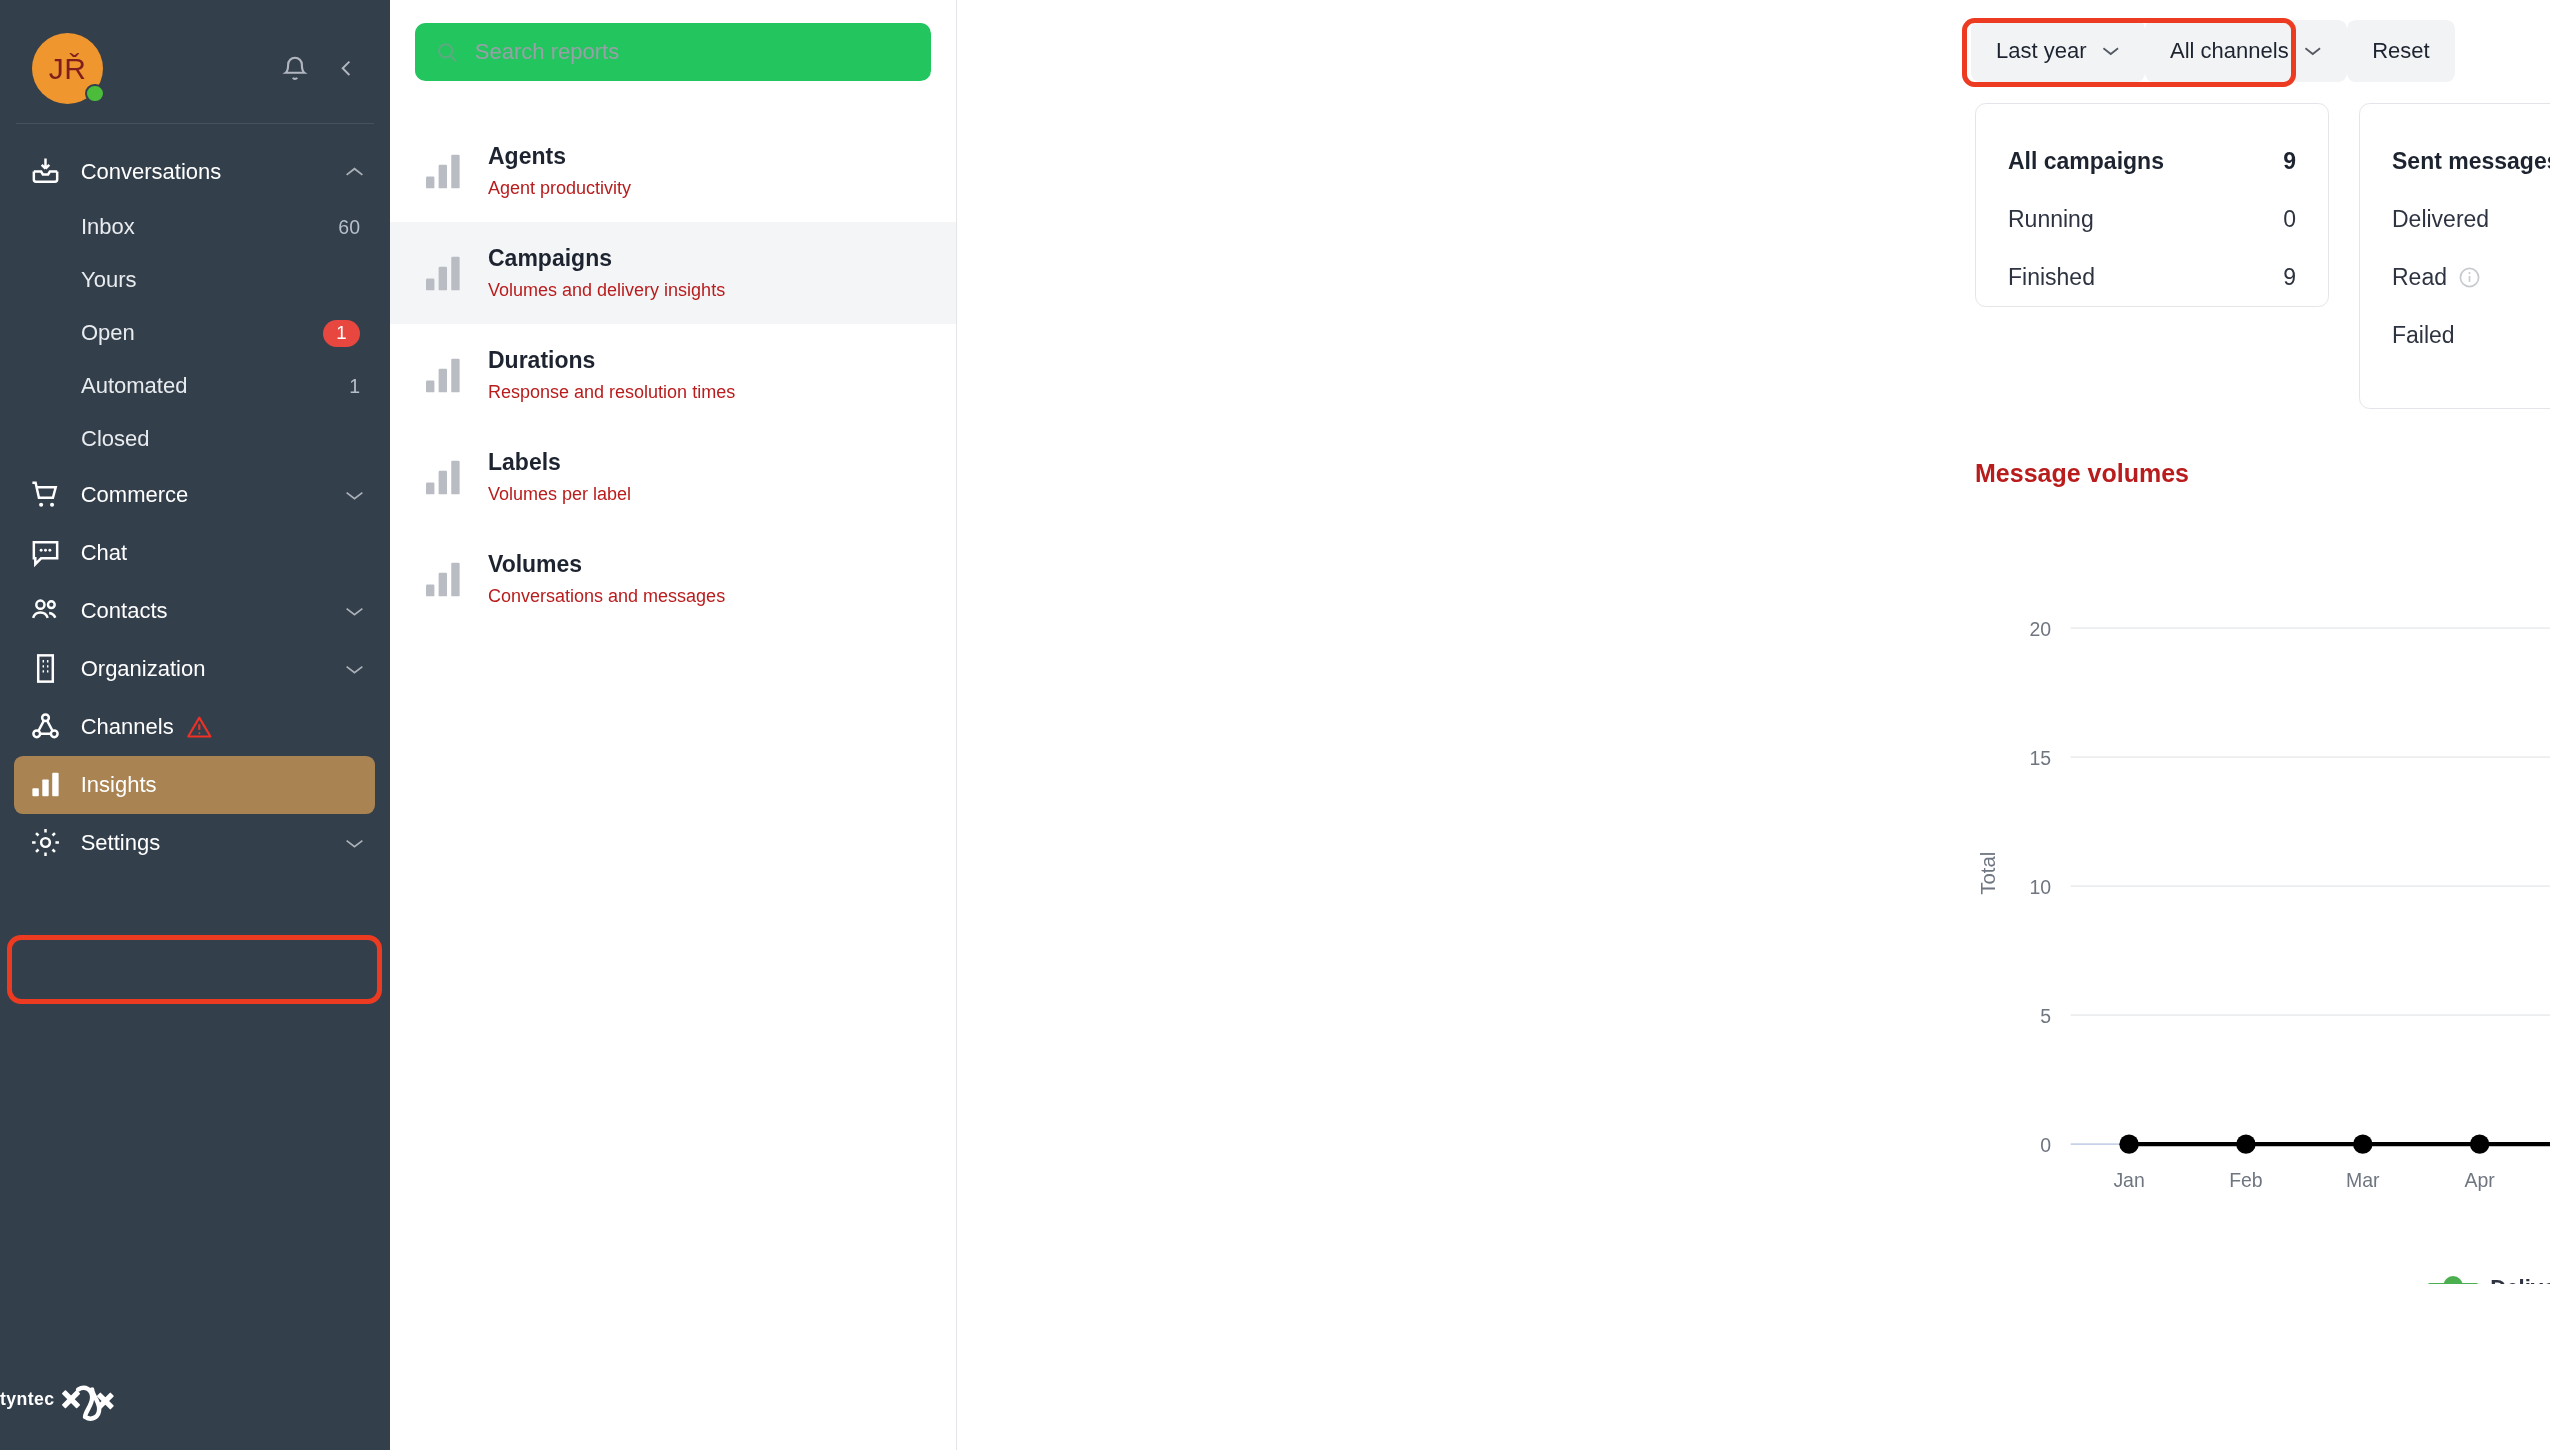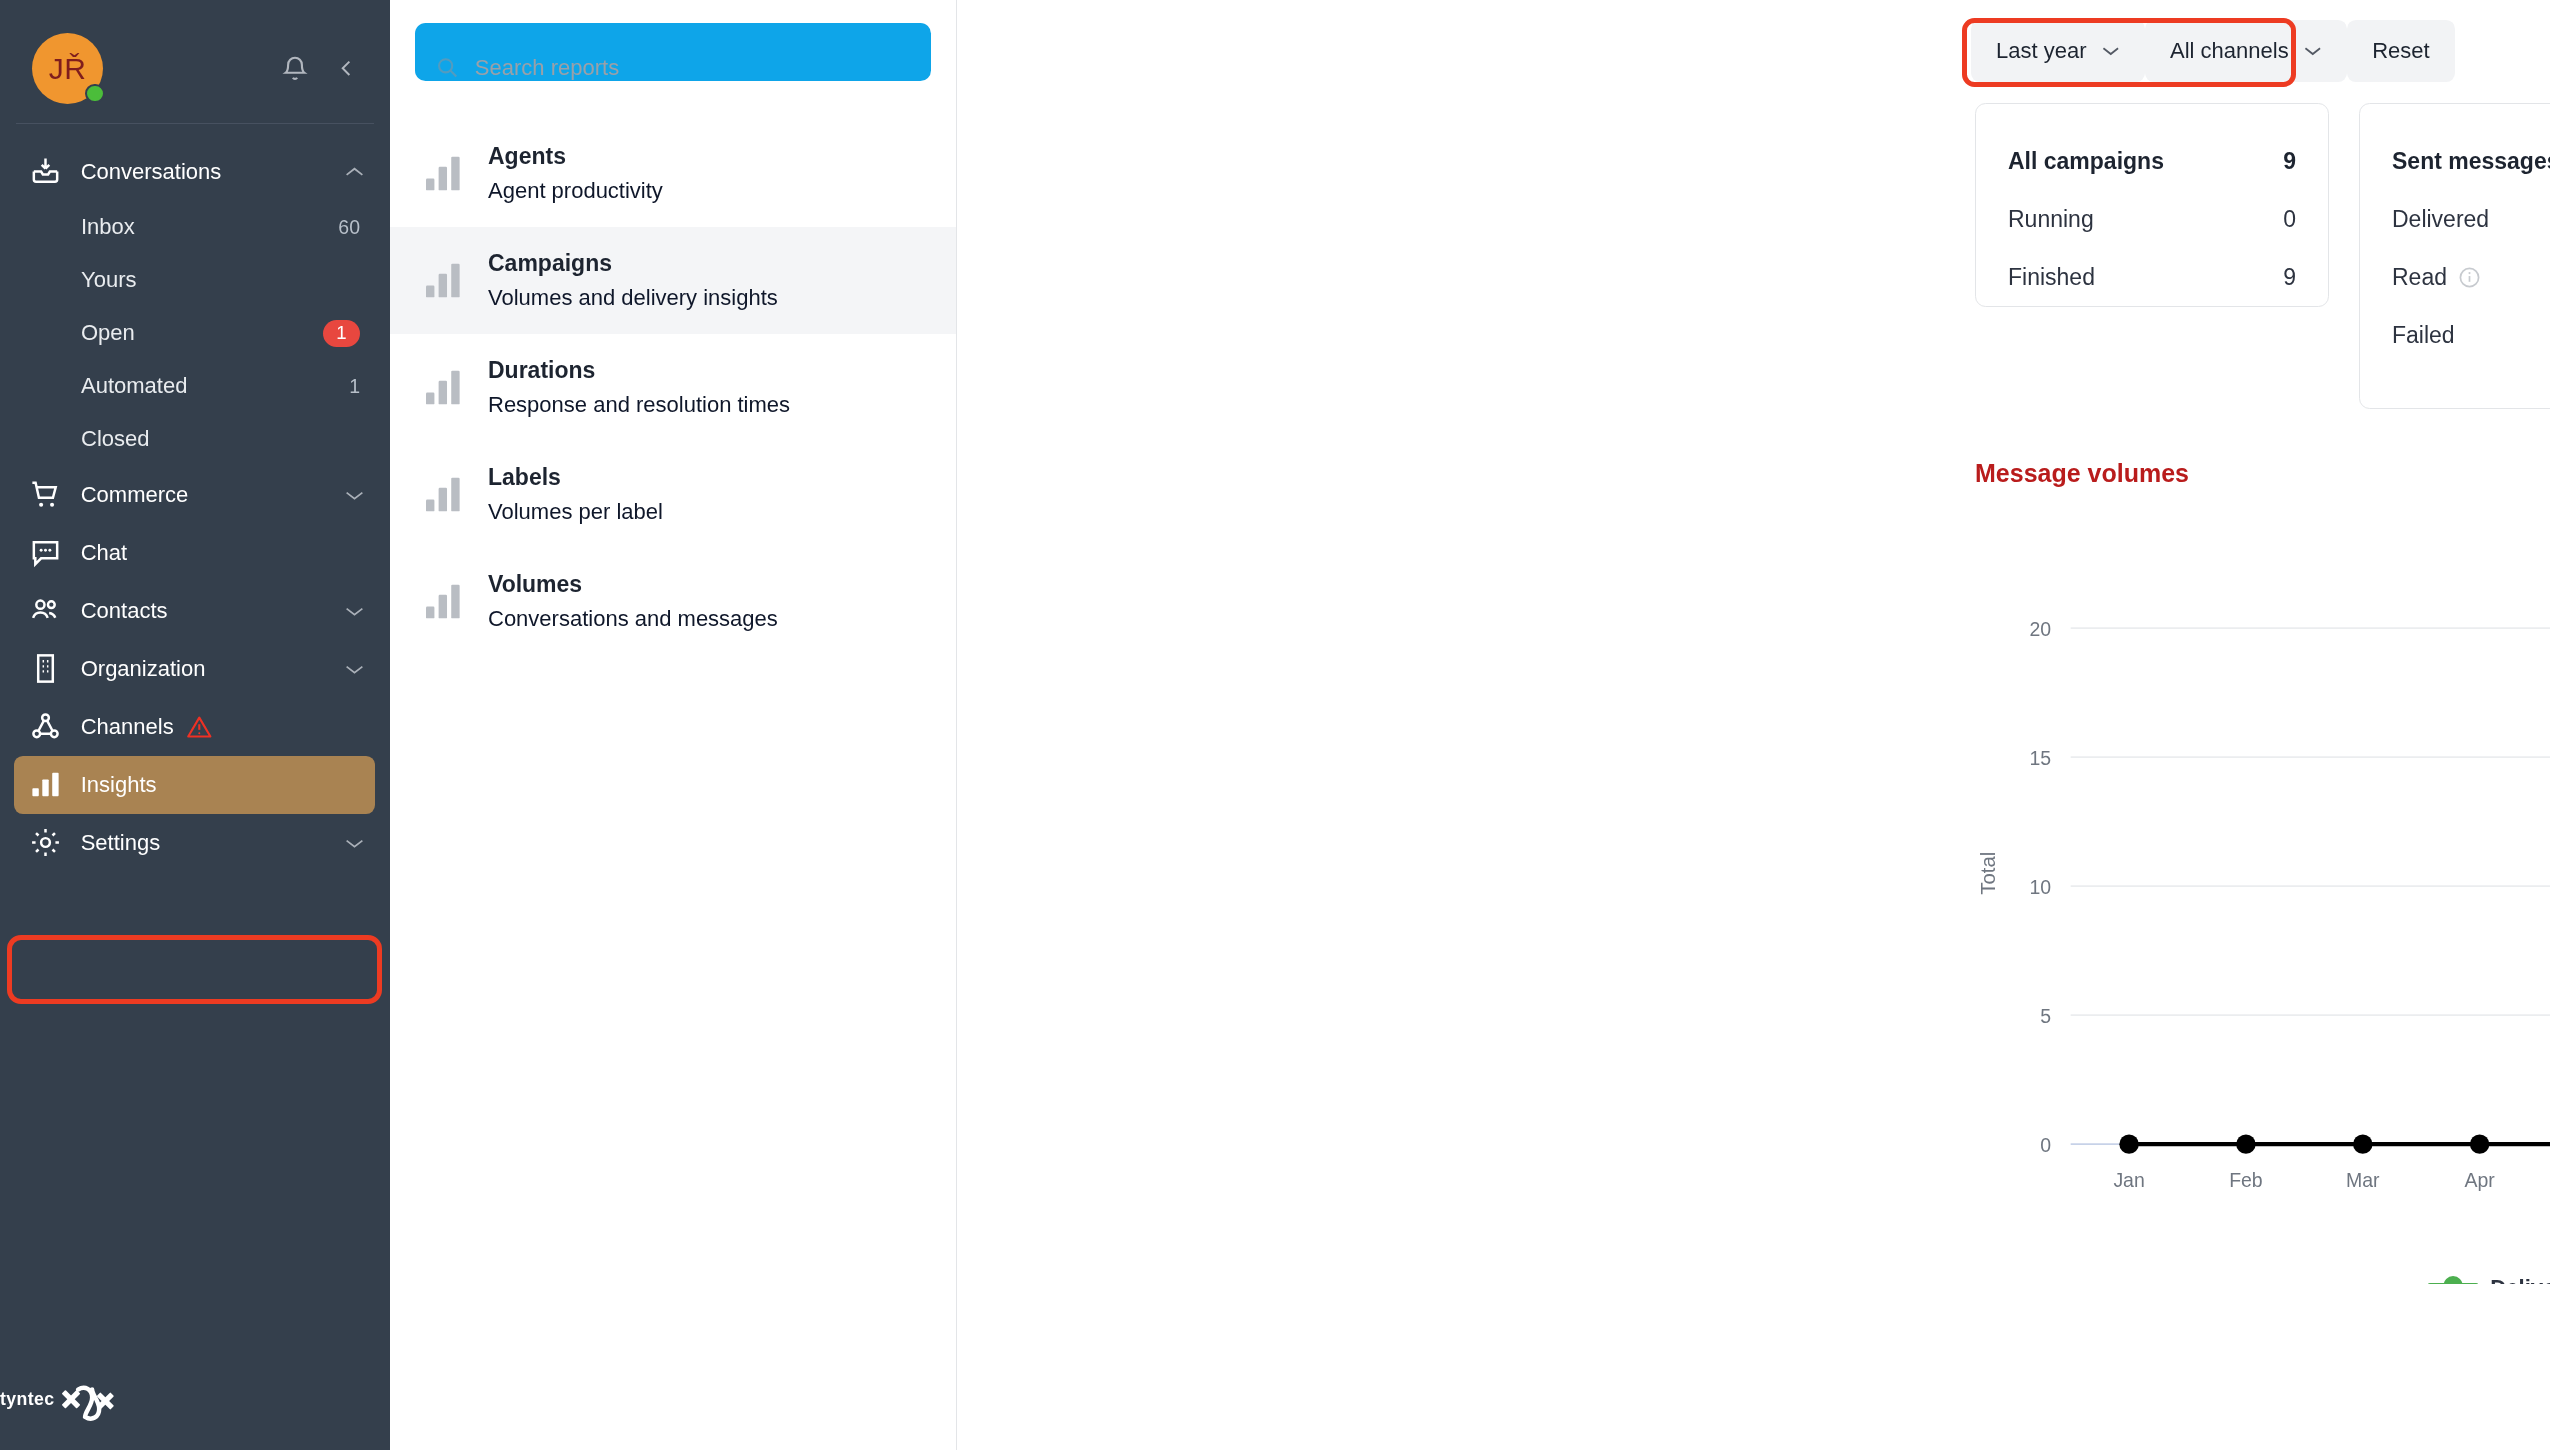--- a/index.html
+++ b/index.html
@@ -85,37 +85,37 @@
   .sb-logo .brandname { font-size: 17.7px; font-weight: 600; letter-spacing: 0.4px; color:#fff; margin-bottom: 3.5px;}
 
   
   .reports {
     width: 567px; flex: 0 0 567px; height: 1450px;
     background: #fff; border-right: 0.9px solid #e3e5e8;
     padding-top: 23px;
   }
   .searchbox {
     margin: 0 25px 39px 25px;
-    height: 58px; background: #0ea5e9; border-radius: 10.6px;
-    display: flex; align-items: flex-end; padding: 0 19.5px;
+    height: 58px; background: #22c55e; border-radius: 10.6px;
+    display: flex; align-items: center; padding: 0 19.5px;
   }
   .searchbox .s-ico { width: 26.6px; height: 26.6px; margin-right: 16px; opacity: .55; }
   .searchbox input {
     border: none; outline: none; background: transparent;
     font-family: inherit; font-size: 22px; color: #2d3340; width: 100%;
   }
   .searchbox input::placeholder { color: #9aa0a8; }
   .report-item {
     display: flex; align-items: center;
     padding: 23px 25px 23px 34px; min-height: 96px;
   }
   .report-item.selected { background: #f4f5f7; }
   .report-item .r-ico { width: 41px; height: 37px; flex: 0 0 41px; margin-right: 23px; }
   .report-item .r-title { font-size: 23px; font-weight: 700; color: #1d2430; margin-bottom: 8px; }
-  .report-item .r-sub { font-size: 22px; color: #0f172a; }
+  .report-item .r-sub { font-size: 18px; color: #b91c1c; }
 
   
   .main { flex: 1; height: 1450px; background: #fff; position: relative; padding: 23px 0 0 0; }
   .filterbar { display: flex; align-items: center; padding-left: 1014px; height: 66px; margin-top: -5.3px; }
   .filterbar-inner { display: flex; align-items: center; gap: 0; }
   .pill {
     background: #f2f3f5; border: none; border-radius: 8.9px;
     font-family: inherit; font-size: 22px; color: #1d2430;
     height: 62px; padding: 0 25px;
     display: flex; align-items: center; gap: 14px;

